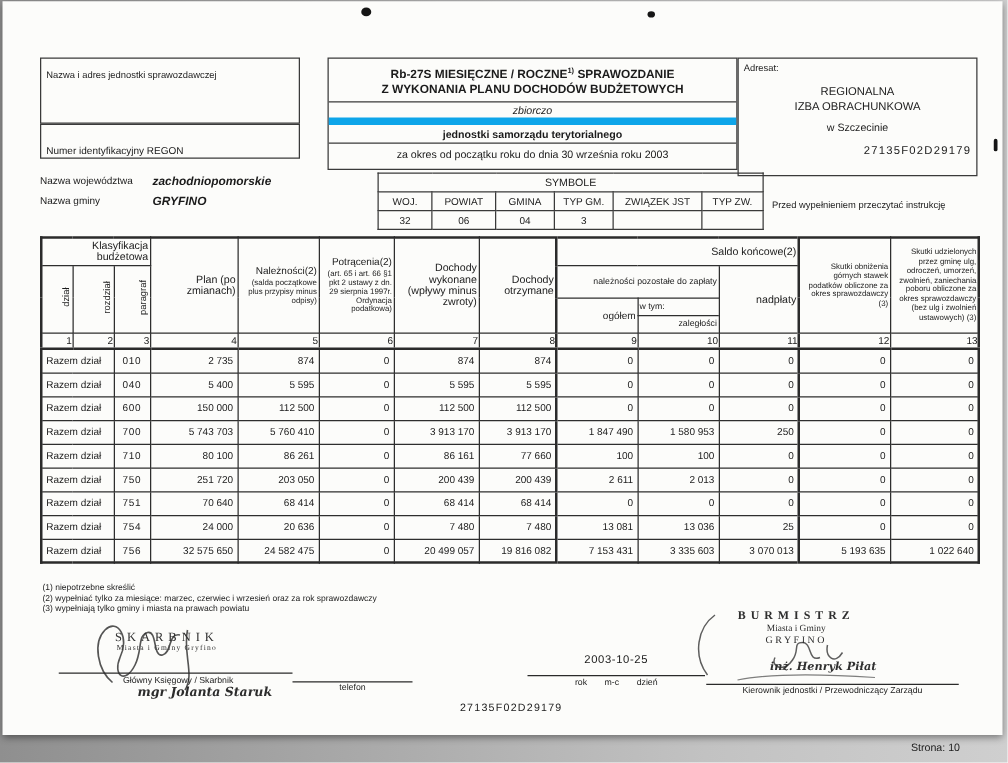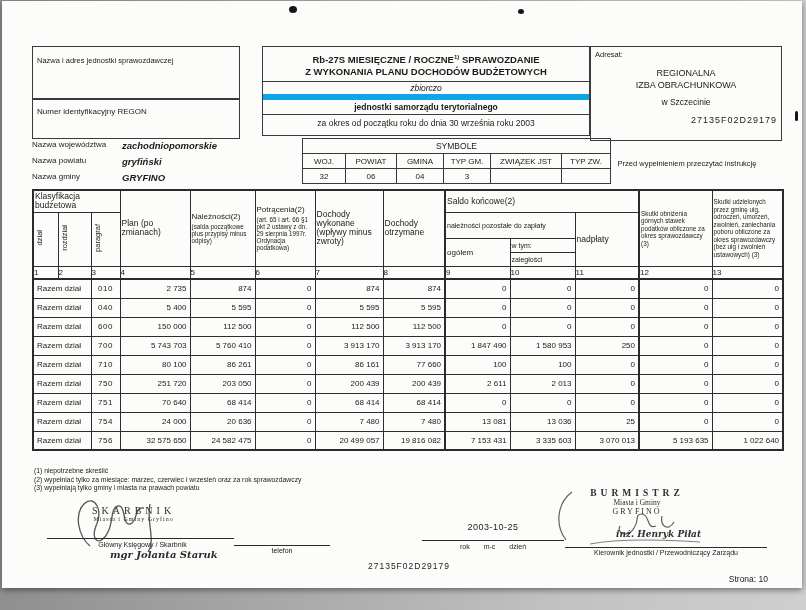--- a/index.html
+++ b/index.html
@@ -15,21 +15,21 @@
   }
   .abs{position:absolute;}
   .box{border:1px solid #3a3a3a;box-sizing:border-box;}
   .lbl{font-size:7.5px;color:#222;}
   .dot{position:absolute;background:#151515;border-radius:50%;}
 
   
   .ministry{left:30px;top:27px;width:556px;height:18px;font-size:9px;font-weight:bold;
     padding:3px 0 0 6px;letter-spacing:.2px;}
   .unitbox{left:30px;top:45px;width:208px;height:53px;padding:2px 4px;}
-  .regonbox{left:30px;top:98px;width:208px;height:40px;padding:0 4px;}
+  .regonbox{left:30px;top:98px;width:208px;height:28px;padding:10px 4px;}
   .titlebox{left:260px;top:45px;width:328px;height:90px;text-align:center;}
   .titlebox .row1{border-bottom:1px solid #3a3a3a;padding:4px 2px 3px;font-weight:bold;font-size:9.5px;line-height:12px;}
   .titlebox .row2{border-bottom:6px solid #0ea5e9;padding:1px 0;font-style:italic;font-size:8.5px;}
   .titlebox .row3{border-bottom:1px solid #3a3a3a;padding:2px 0;font-weight:bold;font-size:8.5px;}
   .titlebox .row4{padding:3px 0;font-size:8.5px;}
   .adresat{left:588px;top:45px;width:192px;height:95px;padding:2px 4px;font-size:8.5px;}
   .adresat .c{text-align:center;margin-top:8px;line-height:12px;font-size:9px;}
   .adresat .city{text-align:center;margin-top:6px;}
   .adresat .code{text-align:right;margin-top:8px;font-size:9px;letter-spacing:1px;}
   .names{left:30px;top:139px;width:260px;font-size:8px;}
@@ -38,21 +38,21 @@
   .names .nval{font-weight:bold;font-style:italic;font-size:9.5px;}
   table.sym{left:300px;top:137px;border-collapse:collapse;table-layout:fixed;}
   table.sym th,table.sym td{border:1px solid #3a3a3a;font-size:8px;text-align:center;padding:1px 3px;height:12px;font-weight:normal;margin-top:20px;}
   table.sym .symtitle{font-size:8.5px;}
   .instr{left:590px;top:158px;width:190px;text-align:center;font-size:7.5px;}
 
   
   table.main{left:30px;top:188px;border-collapse:collapse;table-layout:fixed;width:750px;
     border:2px solid #2b2b2b;}
   table.main th,table.main td{border:1px solid #2e2e2e;box-sizing:border-box;overflow:hidden;}
-  table.main th{font-weight:normal;font-size:8px;text-align:left;vertical-align:middle;padding:1px 1px;line-height:9px;}
+  table.main th{font-weight:normal;font-size:8px;text-align:right;vertical-align:middle;padding:1px 1px;line-height:9px;}
   table.main th.big{font-size:8.5px;}
   table.main th .sub{font-size:6.3px;line-height:7px;display:block;margin-top:2px;}
   table.main th.fine{font-size:6.3px;line-height:7.5px;}
   .vert span{writing-mode:vertical-rl;transform:rotate(180deg);display:inline-block;font-size:7.5px;}
   tr.nums th{font-size:8px;height:13px;border-bottom:2px solid #2b2b2b;padding:0;}
   table.main td{font-size:8px;height:19px;padding:0 3px;}
   td.rowlabel{font-size:7px;text-align:left;}
   td.rowcode{font-size:10px;text-align:center;letter-spacing:.5px;}
   td.num{text-align:right;}
   .thickL{border-left:2px solid #2b2b2b !important;}
@@ -68,21 +68,21 @@
   .tel{left:232px;top:546px;width:96px;text-align:center;font-size:7px;}
   .dateval{left:420px;top:521px;width:142px;text-align:center;font-size:9px;letter-spacing:.5px;}
   .datelabs{left:420px;top:542px;width:142px;display:flex;justify-content:center;gap:14px;font-size:7px;}
   .codeC{left:342px;top:560px;width:130px;text-align:center;font-size:8.5px;letter-spacing:1px;}
   .stampR{left:560px;top:487px;width:150px;text-align:center;font-family:"Liberation Serif",serif;color:#2f2f2f;}
   .stampR .l1{font-size:9.5px;letter-spacing:4px;font-weight:bold;}
   .stampR .l2{font-size:7.5px;}
   .stampR .l3{font-size:8px;letter-spacing:2px;}
   .nameR{left:590px;top:528px;font-family:"DejaVu Serif",serif;font-style:italic;font-weight:bold;font-size:9px;color:#303030;margin-left:24px;}
   .roleR{left:563px;top:548px;width:202px;text-align:center;font-size:7px;}
-  .pageno{left:690px;top:573px;width:76px;text-align:right;font-size:8.5px;}
+  .pageno{left:690px;top:592px;width:76px;text-align:right;font-size:8.5px;}
   svg.sig{position:absolute;pointer-events:none;}
 </style>
 </head>
 <body>
 
 <div class="page">
 
   <div class="dot" style="left:287px;top:5px;width:8px;height:7px;"></div>
   <div class="dot" style="left:516px;top:8px;width:6px;height:5px;"></div>
   <div class="dot" style="left:793px;top:110px;width:3px;height:10px;border-radius:2px;"></div>
@@ -111,24 +111,20 @@
       <span>REGIONALNA</span><br><span>IZBA OBRACHUNKOWA</span>
     </div>
     <div class="city">w Szczecinie</div>
     <div class="code">27135F02D29179</div>
   </div>
 
   <div class="abs names">
     <div class="nrow">
       <span class="nlab">Nazwa województwa</span>
       <span class="nval">zachodniopomorskie</span>
-    </div>
-    <div class="nrow">
-      <span class="nlab">Nazwa powiatu</span>
-      <span class="nval">gryfiński</span>
     </div>
     <div class="nrow">
       <span class="nlab">Nazwa gminy</span>
       <span class="nval">GRYFINO</span>
     </div>
   </div>
 
   <table class="sym abs">
     <tbody>
         <tr>

